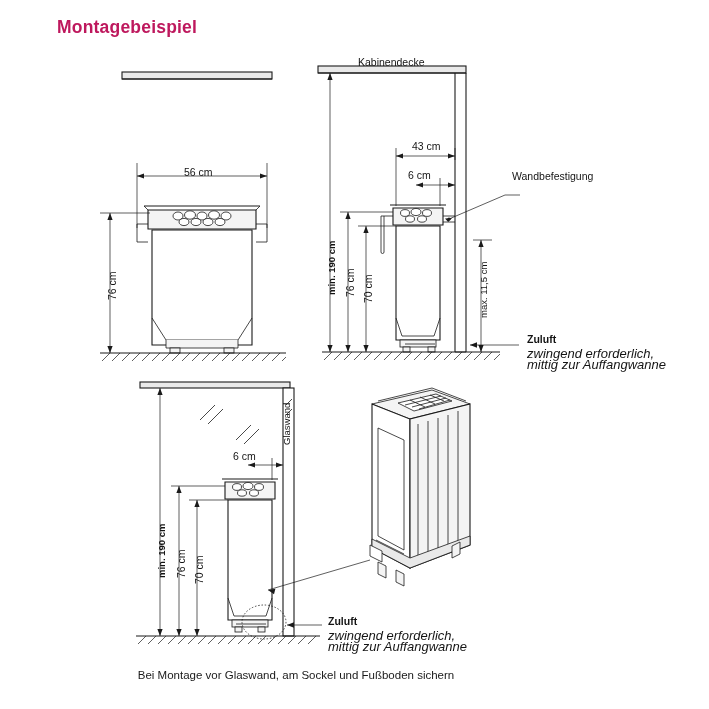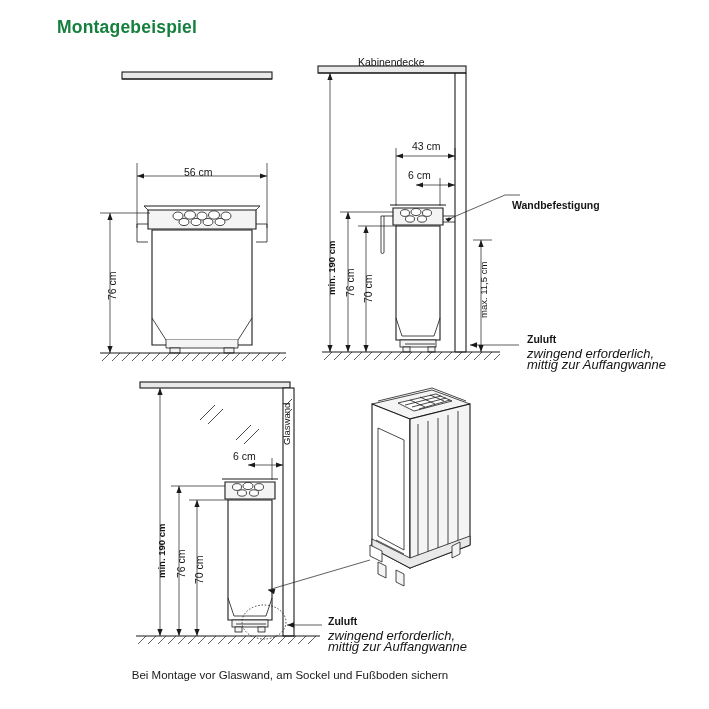--- a/index.html
+++ b/index.html
@@ -20,26 +20,26 @@
     left: 0; top: 0;
     width: 709px;
     height: 709px;
   }
   .title {
     position: absolute;
     left: 57px;
     top: 17px;
     font-size: 17.5px;
     font-weight: bold;
-    color: #15803d;
+    color: #be185d;
     letter-spacing: 0.2px;
   }
   .caption {
     position: absolute;
-    left: 0;
+    left: 6px;
     top: 669px;
     width: 580px;
     text-align: center;
     font-size: 11.5px;
     color: #1a1a1a;
   }
   .lbl {
     position: absolute;
     font-size: 10.5px;
     color: #141414;
@@ -385,21 +385,21 @@
   <div class="lbl" style="left:184px; top:160px;margin-top:6px;">56 cm</div>
   <div class="lbl vert" style="left:106px; top:300px;">76 cm</div>
 
   <div class="lbl" style="left:358px; top:56px;">Kabinendecke</div>
   <div class="lbl vert bold" style="left:326px; top:295px; font-size:9.5px;">min. 190 cm</div>
   <div class="lbl vert" style="left:344px; top:297px;">76 cm</div>
   <div class="lbl vert" style="left:362px; top:303px;">70 cm</div>
   <div class="lbl" style="left:412px; top:140px;">43 cm</div>
   <div class="lbl" style="left:408px; top:169px;">6 cm</div>
   <div class="lbl vert" style="left:478px; top:318px; font-size:9.5px;">max. 11,5 cm</div>
-  <div class="lbl" style="left:512px; top:199px;font-weight:bold;">Wandbefestigung</div>
+  <div class="lbl" style="left:512px; top:170px;">Wandbefestigung</div>
 
   <div class="lbl bold" style="left:527px; top:333px;">Zuluft</div>
   <div class="lbl small" style="left:527px; top:346px;">zwingend erforderlich,</div>
   <div class="lbl small" style="left:527px; top:357px;">mittig zur Auffangwanne</div>
 
   <div class="lbl vert" style="left:281px; top:445px; font-size:9.5px;">Glaswand</div>
   <div class="lbl vert bold" style="left:156px; top:578px; font-size:9.5px;">min. 190 cm</div>
   <div class="lbl vert" style="left:175px; top:578px;">76 cm</div>
   <div class="lbl vert" style="left:193px; top:584px;">70 cm</div>
   <div class="lbl" style="left:233px; top:450px;">6 cm</div>

